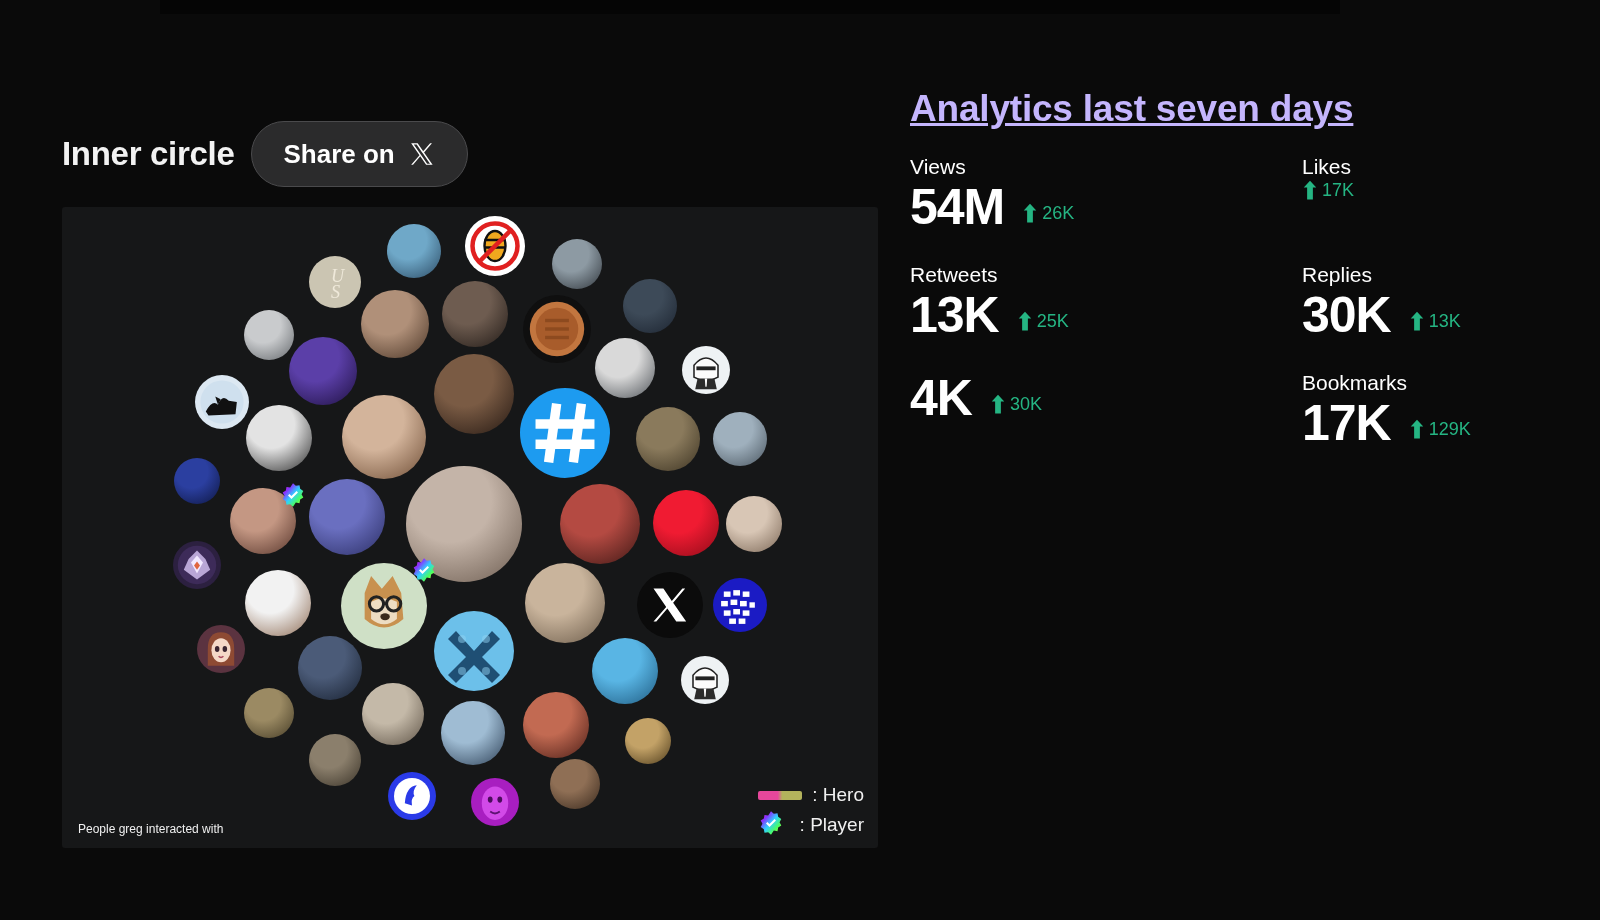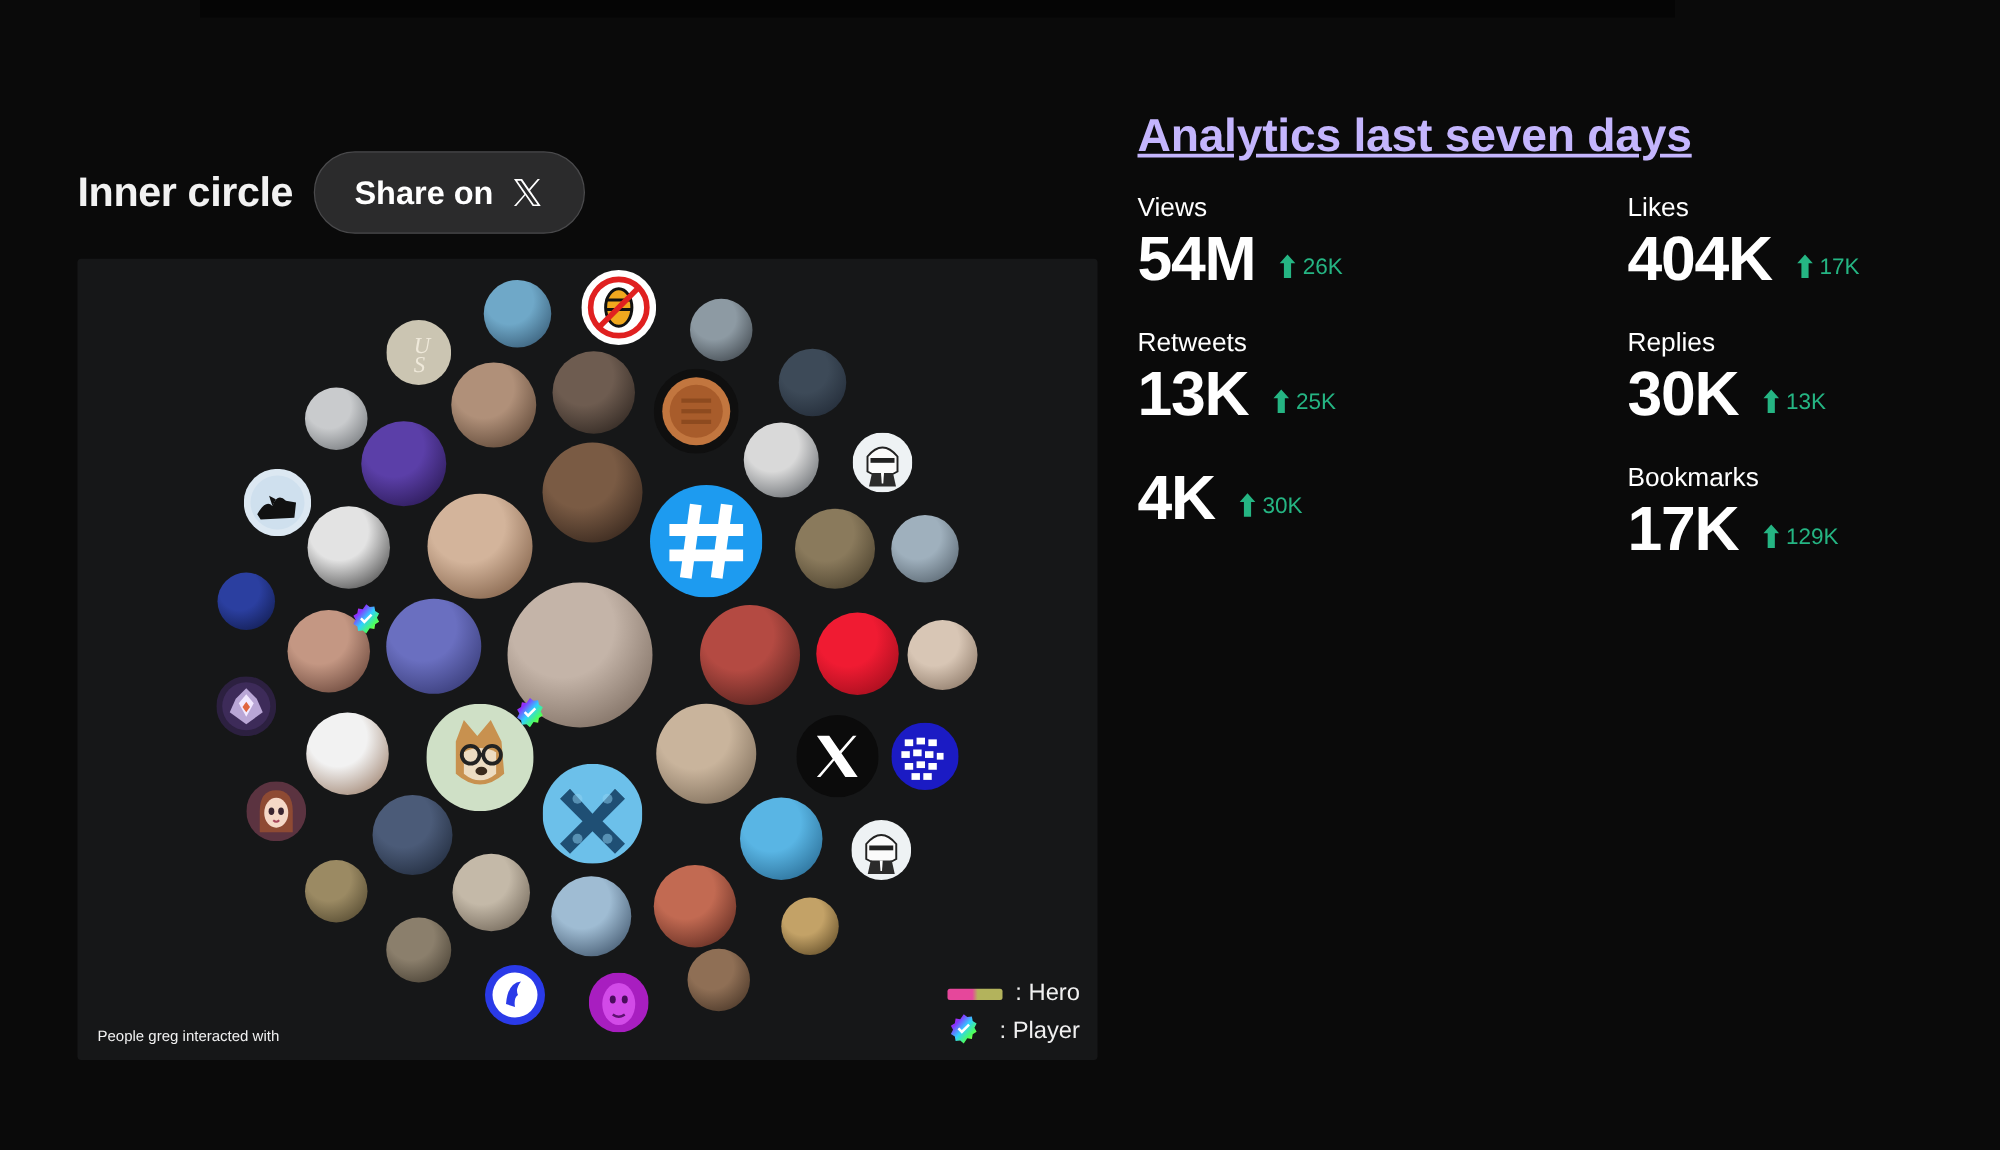--- a/index.html
+++ b/index.html
@@ -401,21 +401,20 @@
                 <path d="M6 0.5 L11 6 L8.3 6 L8.3 15.5 L3.7 15.5 L3.7 6 L1 6 Z" fill="#25b583"></path>
               </svg>
             </span>
             <span>26K</span>
           </span>
         </div>
       </div>
       <div>
         <div class="stat-label">Likes</div>
         <div class="stat-row">
-          <span class="stat-value">404K</span>
           <span class="stat-delta">
             <span>
               <svg class="arrow-up" viewBox="0 0 12 16" aria-hidden="true">
                 <path d="M6 0.5 L11 6 L8.3 6 L8.3 15.5 L3.7 15.5 L3.7 6 L1 6 Z" fill="#25b583"></path>
               </svg>
             </span>
             <span>17K</span>
           </span>
         </div>
       </div>

